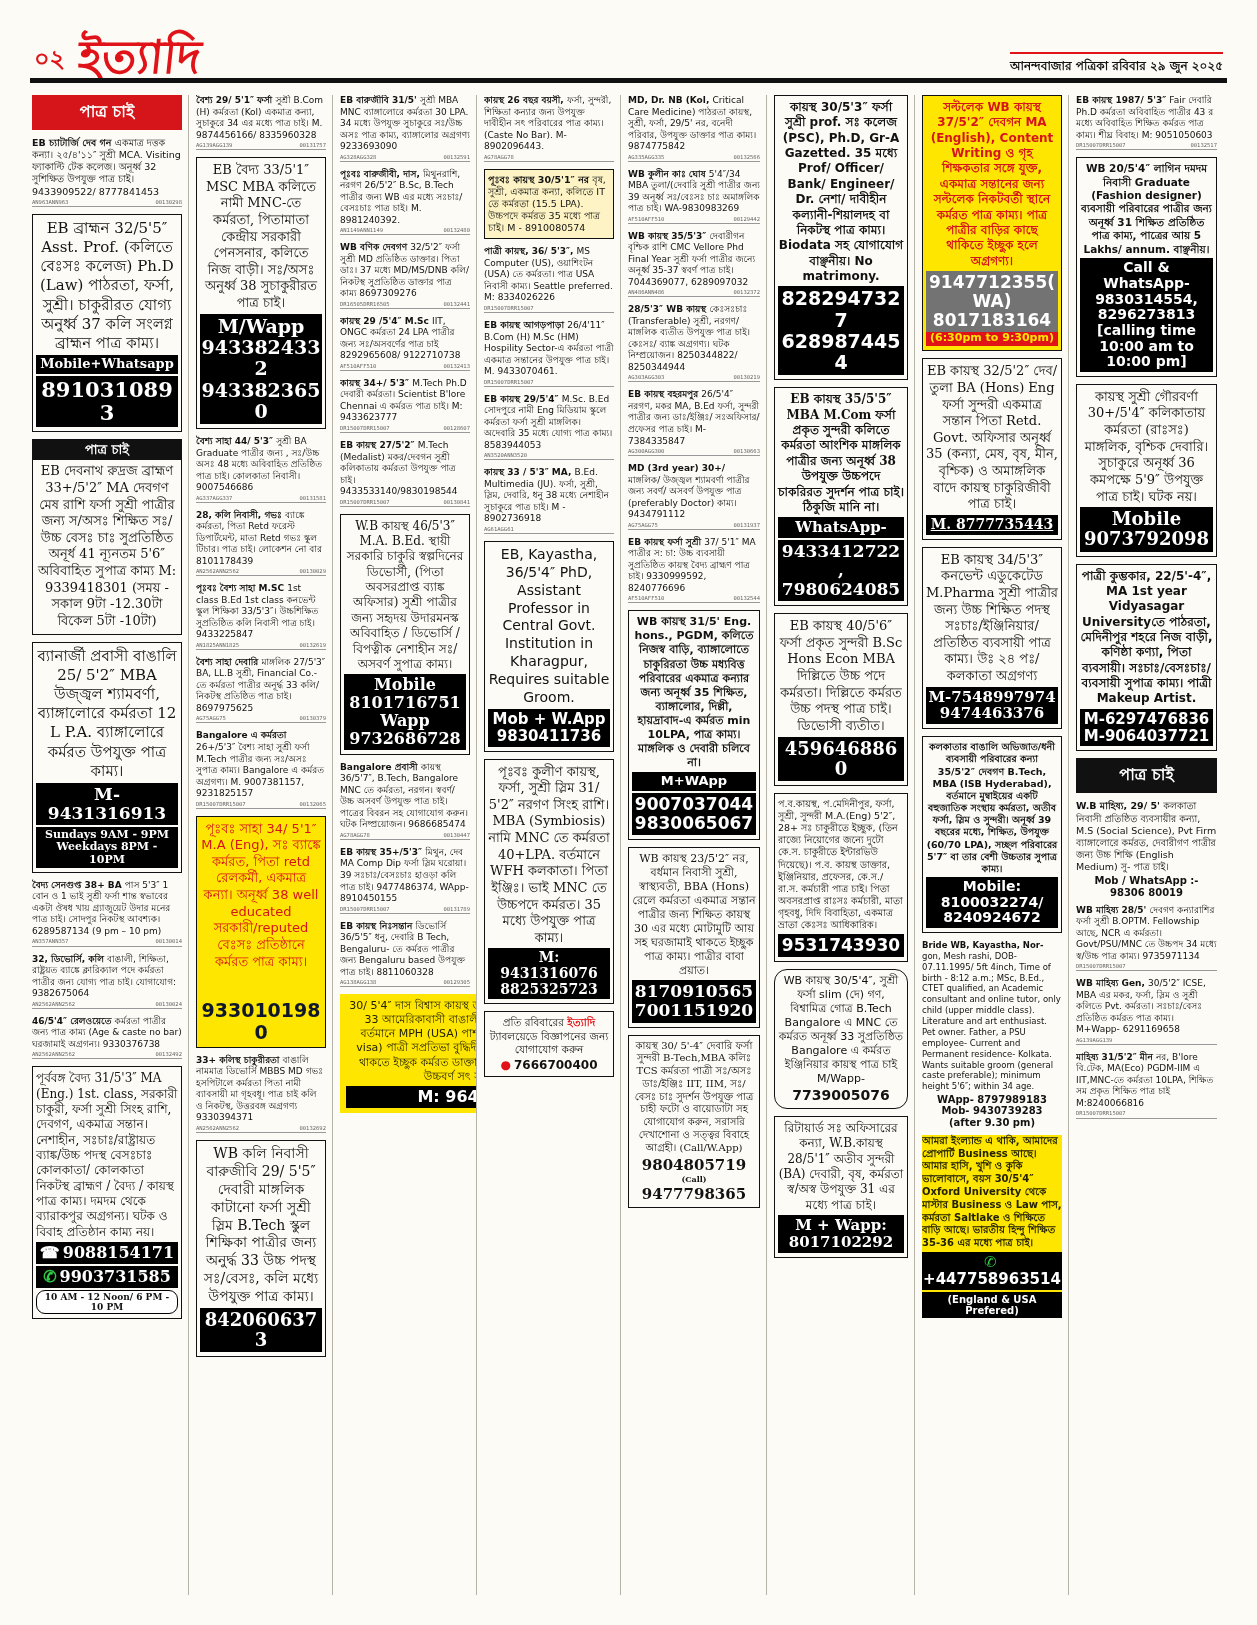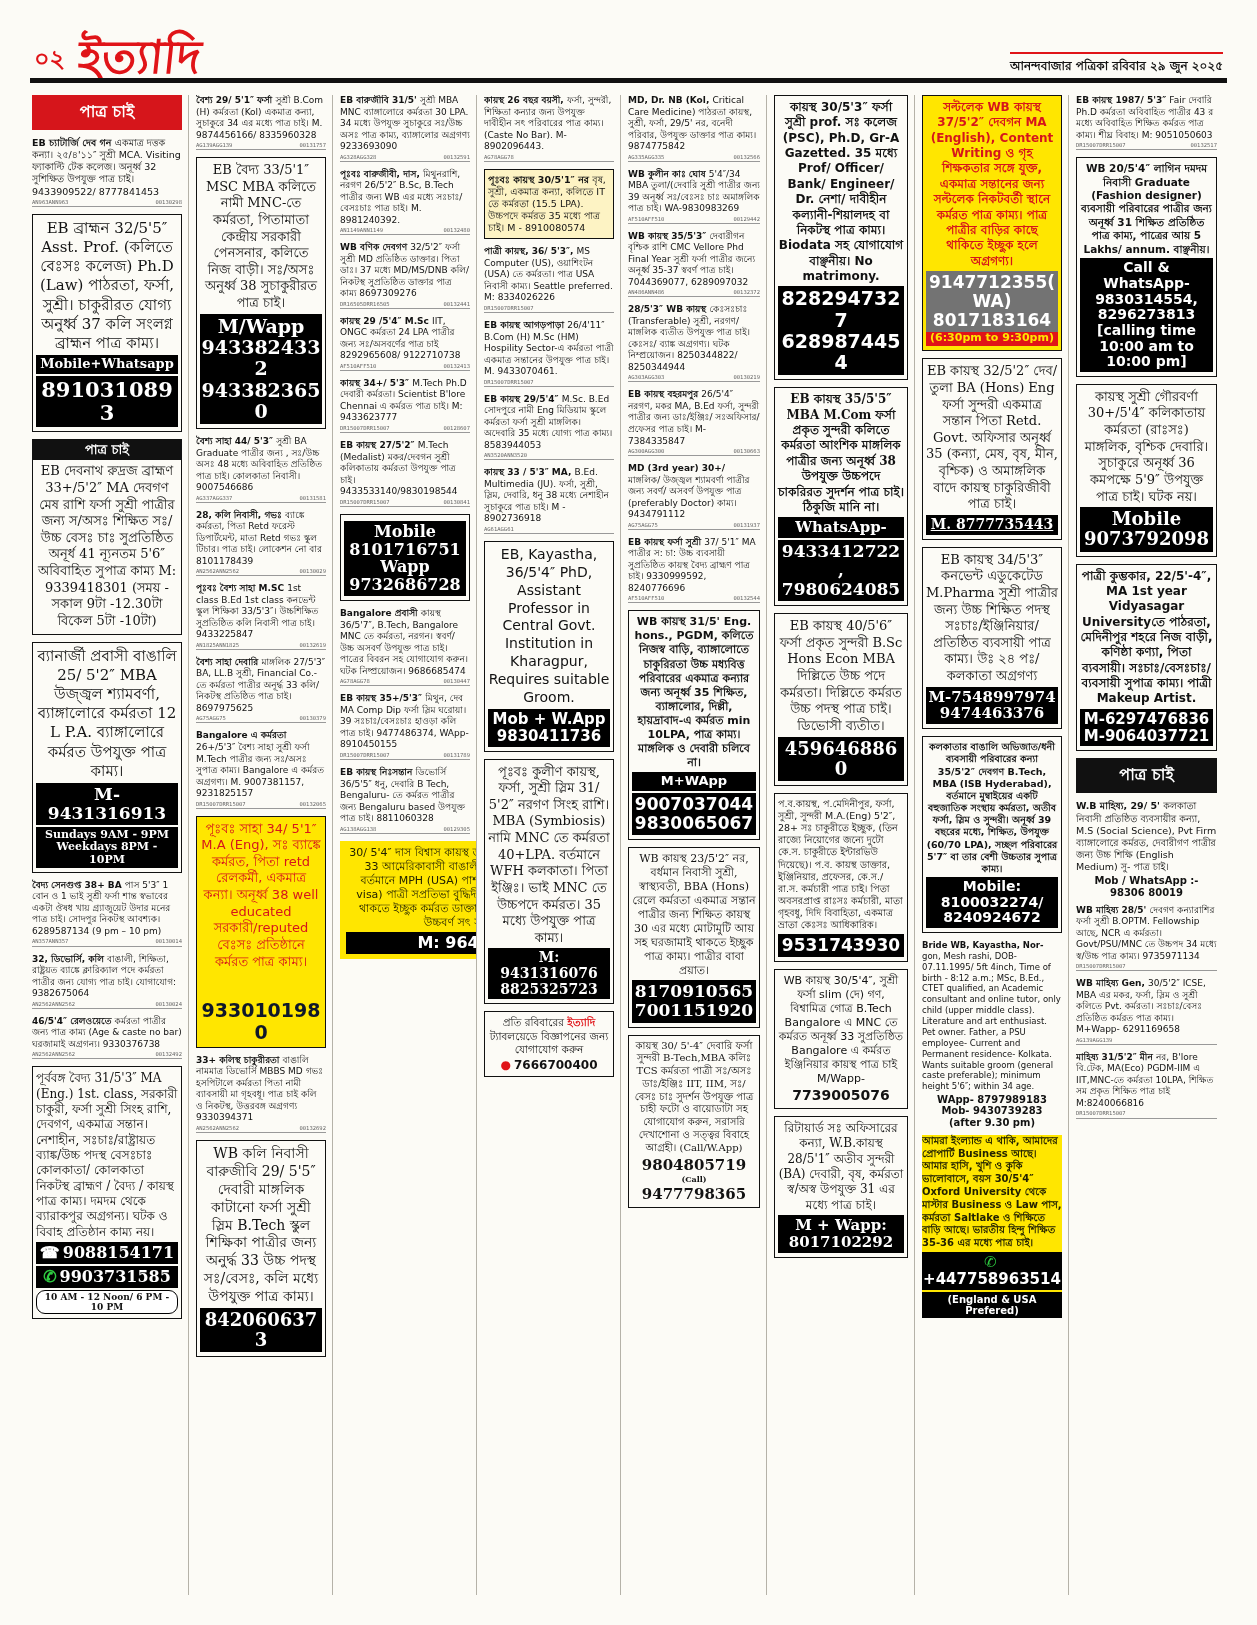--- a/index.html
+++ b/index.html
@@ -133,21 +133,21 @@
             <span>00132413</span>
           </div></div>
         <div class="ad" style="font-size: 9px;"><span class="t">কায়স্থ 34+/ 5'3″ </span><span>M.Tech Ph.D দেবারী কর্মরতা। Scientist B'lore Chennai এ কর্মরত পাত্র চাই। M: 9433623777</span><div class="code">
             <span>DR15007DRR15007</span>
             <span>00128607</span>
           </div></div>
         <div class="ad" style="font-size: 9px;"><span class="t">EB কায়স্থ 27/5'2″ </span><span>M.Tech (Medalist) মকর/দেবগন সুশ্রী কলিকাতায় কর্মরতা উপযুক্ত পাত্র চাই। 9433533140/9830198544</span><div class="code">
             <span>DR15007DRR15007</span>
             <span>00130841</span>
           </div></div>
-        <div class="ad box center serif" style="font-size: 12px;"><div class="blk b-black" style="font-size: 16px;"><span>Mobile
+        <div class="ad box center serif" style="font-size: 12px;"><span>W.B কায়স্থ 46/5'3″ M.A. B.Ed. স্থায়ী সরকারি চাকুরি স্বল্পদিনের ডিভোর্সী, (পিতা অবসরপ্রাপ্ত ব্যাঙ্ক অফিসার) সুশ্রী পাত্রীর জন্য সহৃদয় উদারমনস্ক অবিবাহিত / ডিভোর্সি / বিপত্নীক নেশাহীন সঃ/ অসবর্ণ সুপাত্র কাম্য।</span><div class="blk b-black" style="font-size: 16px;"><span>Mobile
 8101716751
 Wapp
 9732686728</span></div></div>
         <div class="ad" style="font-size: 9px;"><span class="t">Bangalore প্রবাসী </span><span>কায়স্থ 36/5'7″, B.Tech, Bangalore MNC তে কর্মরতা, নরগন। স্ববর্ণ/ উচ্চ অসবর্ণ উপযুক্ত পাত্র চাই। পাত্রের বিবরন সহ যোগাযোগ করুন। ঘটক নিষ্প্রয়োজন। 9686685474</span><div class="code">
             <span>AG78AGG78</span>
             <span>00130447</span>
           </div></div>
         <div class="ad" style="font-size: 9px;"><span class="t">EB কায়স্থ 35+/5'3″ </span><span>মিথুন, দেব MA Comp Dip ফর্সা স্লিম ঘরোয়া। 39 সঃচাঃ/বেসঃচাঃ হাওড়া কলি পাত্র চাই। 9477486374, WApp- 8910450155</span><div class="code">
             <span>DR15007DRR15007</span>
             <span>00131789</span>
@@ -221,21 +221,21 @@
 7001151920</span></div></div>
         <div class="ad box center serif" style="font-size: 10px;"><span>কায়স্থ 30/ 5'-4″ দেবারি ফর্সা সুন্দরী B-Tech,MBA কলিঃ TCS কর্মরতা পাত্রী সঃ/অসঃ ডাঃ/ইঞ্জিঃ IIT, IIM, সঃ/বেসঃ চাঃ সুদর্শন উপযুক্ত পাত্র চাহী ফটো ও বায়োডাটা সহ যোগাযোগ করুন, সরাসরি দেখাশোনা ও সত্ত্বর বিবাহে আগ্রহী। (Call/W.App)</span><div class="blk b-bignum" style="font-size: 15px;"><span>9804805719</span></div><div class="blk b-plainbold" style="font-size: 8px;"><span>(Call)</span></div><div class="blk b-bignum" style="font-size: 15px;"><span>9477798365</span></div></div>
       </div>
       <div class="col" style="width: 134px;">
         <div class="ad box center" style="font-size: 12px; font-weight: bold;"><span>কায়স্থ 30/5'3″ ফর্সা সুশ্রী prof. সঃ কলেজ (PSC), Ph.D, Gr-A Gazetted. 35 মধ্যে Prof/ Officer/ Bank/ Engineer/ Dr. নেশা/ দাবীহীন কল্যানী-শিয়ালদহ বা নিকটস্থ পাত্র কাম্য। Biodata সহ যোগাযোগ বাঞ্ছনীয়। No matrimony.</span><div class="blk b-black" style="font-size: 19px;"><span>8282947327
 6289874454</span></div></div>
         <div class="ad box center serif" style="font-size: 12px; font-weight: bold;"><span>EB কায়স্থ 35/5'5″ MBA M.Com ফর্সা প্রকৃত সুন্দরী কলিতে কর্মরতা আংশিক মাঙ্গলিক পাত্রীর জন্য অনূর্ধ্ব 38 উপযুক্ত উচ্চপদে চাকরিরত সুদর্শন পাত্র চাই। ঠিকুজি মানি না।</span><div class="blk b-black" style="font-size: 15px;"><span>WhatsApp-</span></div><div class="blk b-black" style="font-size: 17px;"><span>9433412722,
 7980624085</span></div></div>
         <div class="ad box center serif" style="font-size: 13px;"><span>EB কায়স্থ 40/5'6″ ফর্সা প্রকৃত সুন্দরী B.Sc Hons Econ MBA দিল্লিতে উচ্চ পদে কর্মরতা। দিল্লিতে কর্মরত উচ্চ পদস্থ পাত্র চাই। ডিভোসী ব্যতীত।</span><div class="blk b-black" style="font-size: 18px;"><span>4596468860</span></div></div>
         <div class="ad box" style="font-size: 9.5px;"><span>প.ব.কায়স্থ, প.মেদিনীপুর, ফর্সা, সুশ্রী, সুন্দরী M.A.(Eng) 5'2″, 28+ সঃ চাকুরীতে ইচ্ছুক, (তিন রাজ্যে নিয়োগের জন্যে দুটো কে.স. চাকুরীতে ইন্টারভিউ দিয়েছে)। প.ব. কায়স্থ ডাক্তার, ইঞ্জিনিয়ার, প্রফেসর, কে.স./ রা.স. কর্মচারী পাত্র চাই। পিতা অবসরপ্রাপ্ত রাঃসঃ কর্মচারী, মাতা গৃহবধু, দিদি বিবাহিতা, একমাত্র ভ্রাতা কেঃসঃ আধিকারিক।</span><div class="blk b-black" style="font-size: 17px;"><span>9531743930</span></div></div>
-        <div class="ad box center" style="font-size: 11px;"><span>WB কায়স্থ 30/5'4″, সুশ্রী ফর্সা slim (দে) গণ, বিশ্বামিত্র গোত্র B.Tech Bangalore এ MNC তে কর্মরত অনূর্ধ্ব 33 সুপ্রতিষ্ঠিত Bangalore এ কর্মরত ইঞ্জিনিয়ার কায়স্থ পাত্র চাই M/Wapp-</span><div class="blk b-plainbold" style="font-size: 14px;"><span>7739005076</span></div></div>
+        <div class="ad box center" style="font-size: 11px; border-radius: 13px;"><span>WB কায়স্থ 30/5'4″, সুশ্রী ফর্সা slim (দে) গণ, বিশ্বামিত্র গোত্র B.Tech Bangalore এ MNC তে কর্মরত অনূর্ধ্ব 33 সুপ্রতিষ্ঠিত Bangalore এ কর্মরত ইঞ্জিনিয়ার কায়স্থ পাত্র চাই M/Wapp-</span><div class="blk b-plainbold" style="font-size: 14px;"><span>7739005076</span></div></div>
         <div class="ad box center serif" style="font-size: 12px;"><span>রিটায়ার্ড সঃ অফিসারের কন্যা, W.B.কায়স্থ 28/5'1″ অতীব সুন্দরী (BA) দেবারী, বৃষ, কর্মরতা স্ব/অস্ব উপযুক্ত 31 এর মধ্যে পাত্র চাই।</span><div class="blk b-black" style="font-size: 15px;"><span>M + Wapp:
 8017102292</span></div></div>
       </div>
       <div class="col" style="width: 140px;">
         <div class="ad box center" style="font-size: 12px; background: rgb(255, 230, 0); color: rgb(214, 21, 27); font-weight: bold;"><span>সল্টলেক WB কায়স্থ 37/5'2″ দেবগন MA (English), Content Writing ও গৃহ শিক্ষকতার সঙ্গে যুক্ত, একমাত্র সন্তানের জন্য সল্টলেক নিকটবর্তী স্থানে কর্মরত পাত্র কাম্য। পাত্র পাত্রীর বাড়ির কাছে থাকিতে ইচ্ছুক হলে অগ্রগণ্য।</span><div class="blk b-red" style="font-size: 17px;"><span>9147712355(WA)
 8017183164</span></div><div class="blk b-redtime" style="font-size: 11px;"><span>(6:30pm to 9:30pm)</span></div></div>
         <div class="ad box center serif" style="font-size: 13px;"><span>EB কায়স্থ 32/5'2″ দেব/তুলা BA (Hons) Eng ফর্সা সুন্দরী একমাত্র সন্তান পিতা Retd. Govt. অফিসার অনূর্ধ্ব 35 (কন্যা, মেষ, বৃষ, মীন, বৃশ্চিক) ও অমাঙ্গলিক বাদে কায়স্থ চাকুরিজীবী পাত্র চাই।</span><div class="blk b-black" style="font-size: 14px; text-decoration: underline;"><span>M. 8777735443</span></div></div>
         <div class="ad box center serif" style="font-size: 13px;"><span>EB কায়স্থ 34/5'3″ কনভেন্ট এডুকেটেড M.Pharma সুশ্রী পাত্রীর জন্য উচ্চ শিক্ষিত পদস্থ সঃচাঃ/ইঞ্জিনিয়ার/ প্রতিষ্ঠিত ব্যবসায়ী পাত্র কাম্য। উঃ ২৪ পঃ/ কলকাতা অগ্রগণ্য</span><div class="blk b-black" style="font-size: 15px;"><span>M-7548997974
 9474463376</span></div></div>
         <div class="ad box center" style="font-size: 9.5px; font-weight: bold;"><span>কলকাতার বাঙালি অভিজাত/ধনী ব্যবসায়ী পরিবারের কন্যা 35/5'2″ দেবগণ B.Tech, MBA (ISB Hyderabad), বর্তমানে মুম্বাইয়ের একটি বহুজাতিক সংস্থায় কর্মরতা, অতীব ফর্সা, স্লিম ও সুন্দরী। অনূর্ধ্ব 39 বছরের মধ্যে, শিক্ষিত, উপযুক্ত (60/70 LPA), সচ্ছল পরিবারের 5'7″ বা তার বেশী উচ্চতার সুপাত্র কাম্য।</span><div class="blk b-black" style="font-size: 14px;"><span>Mobile:

